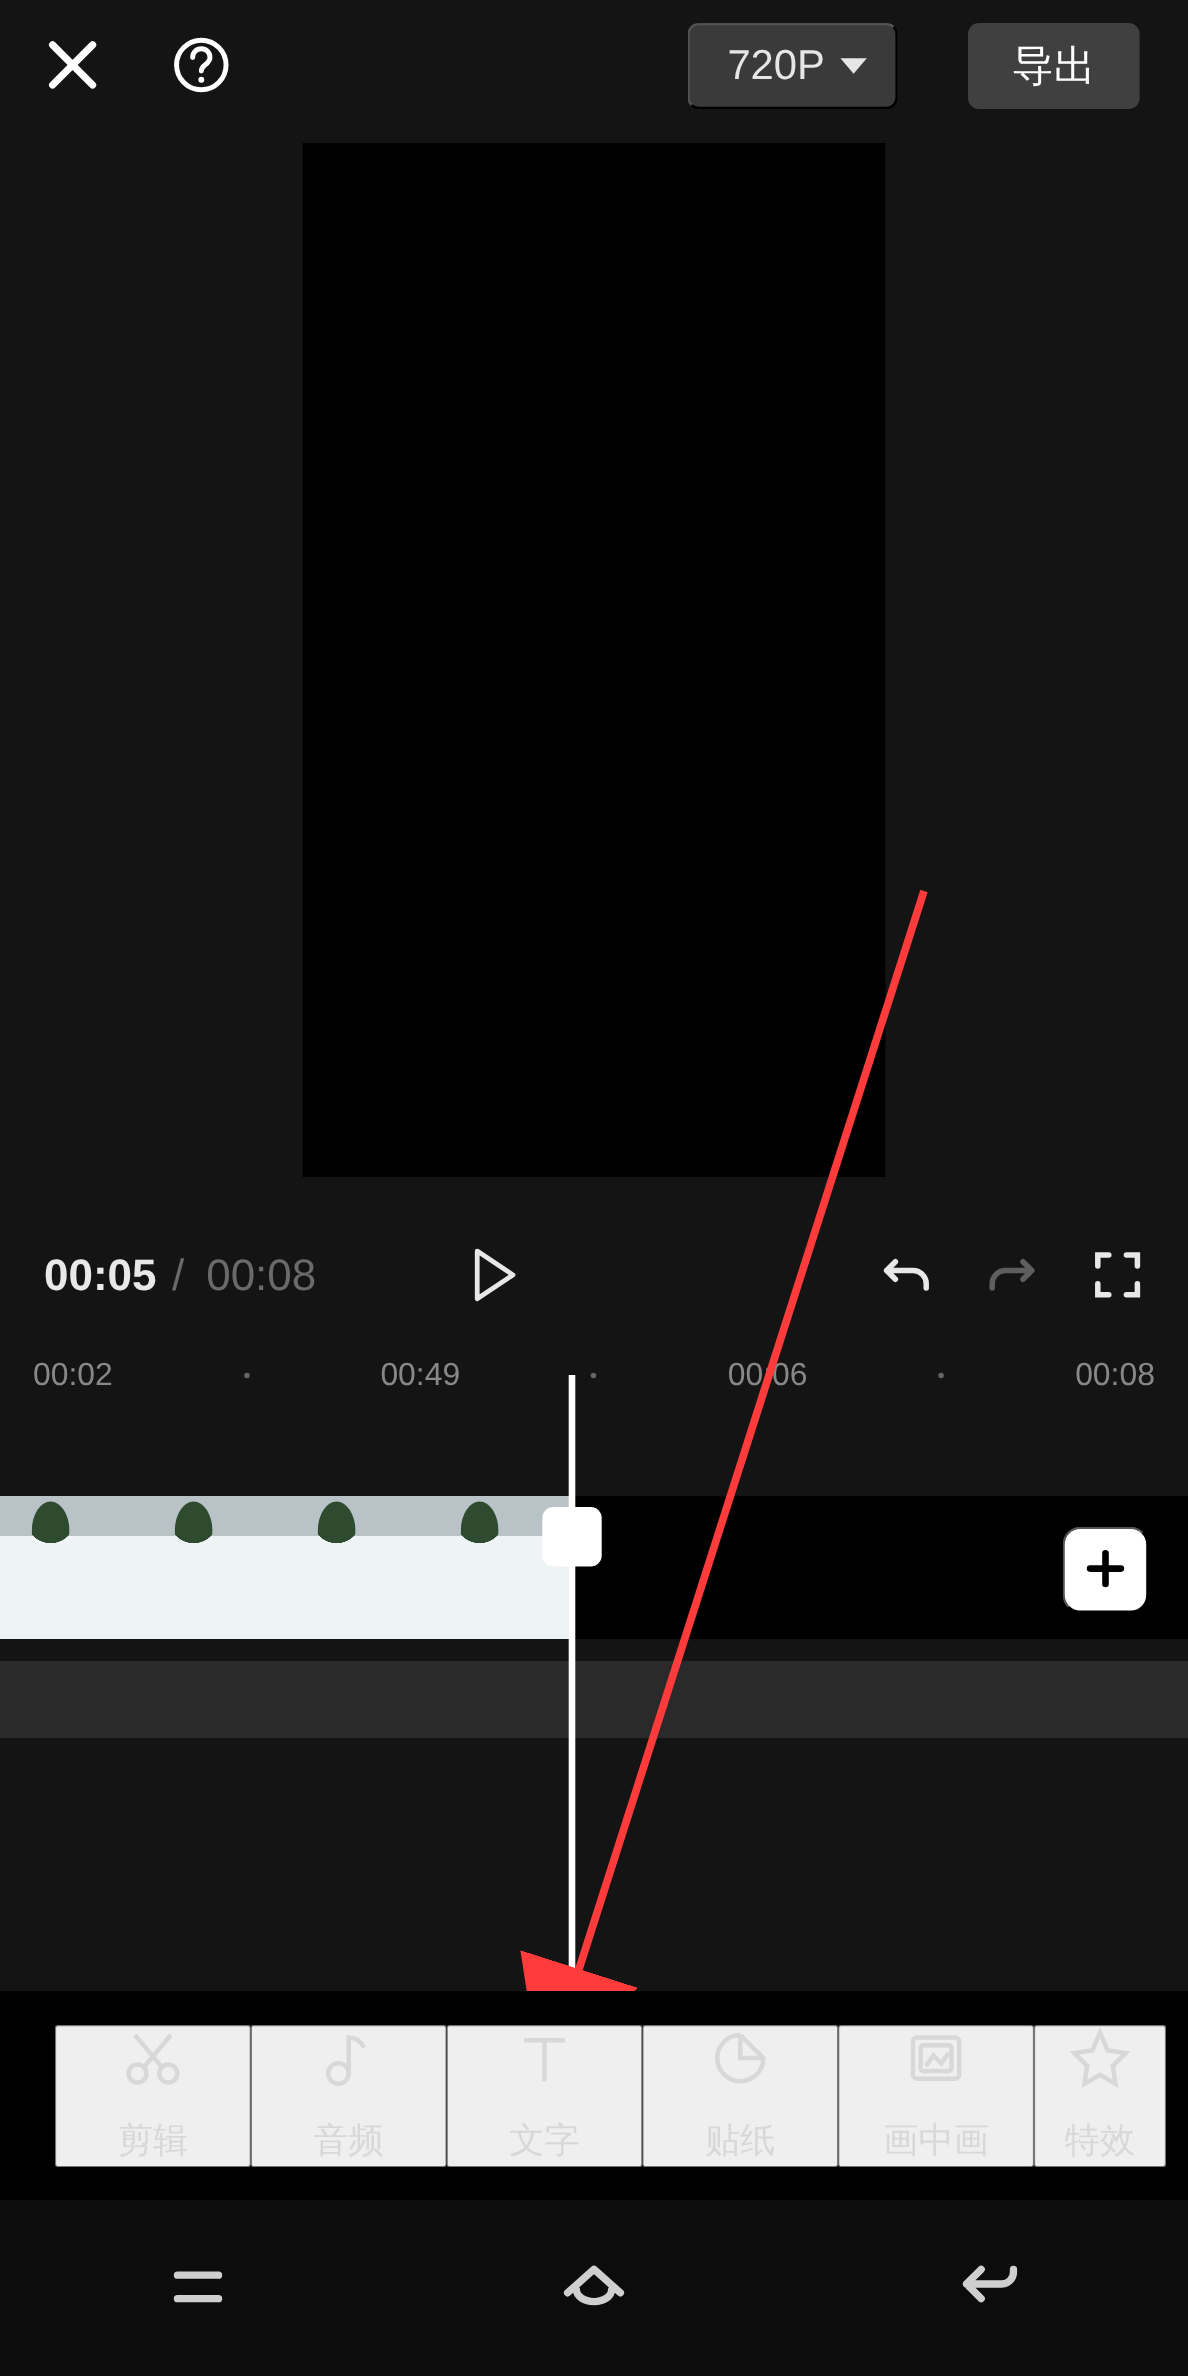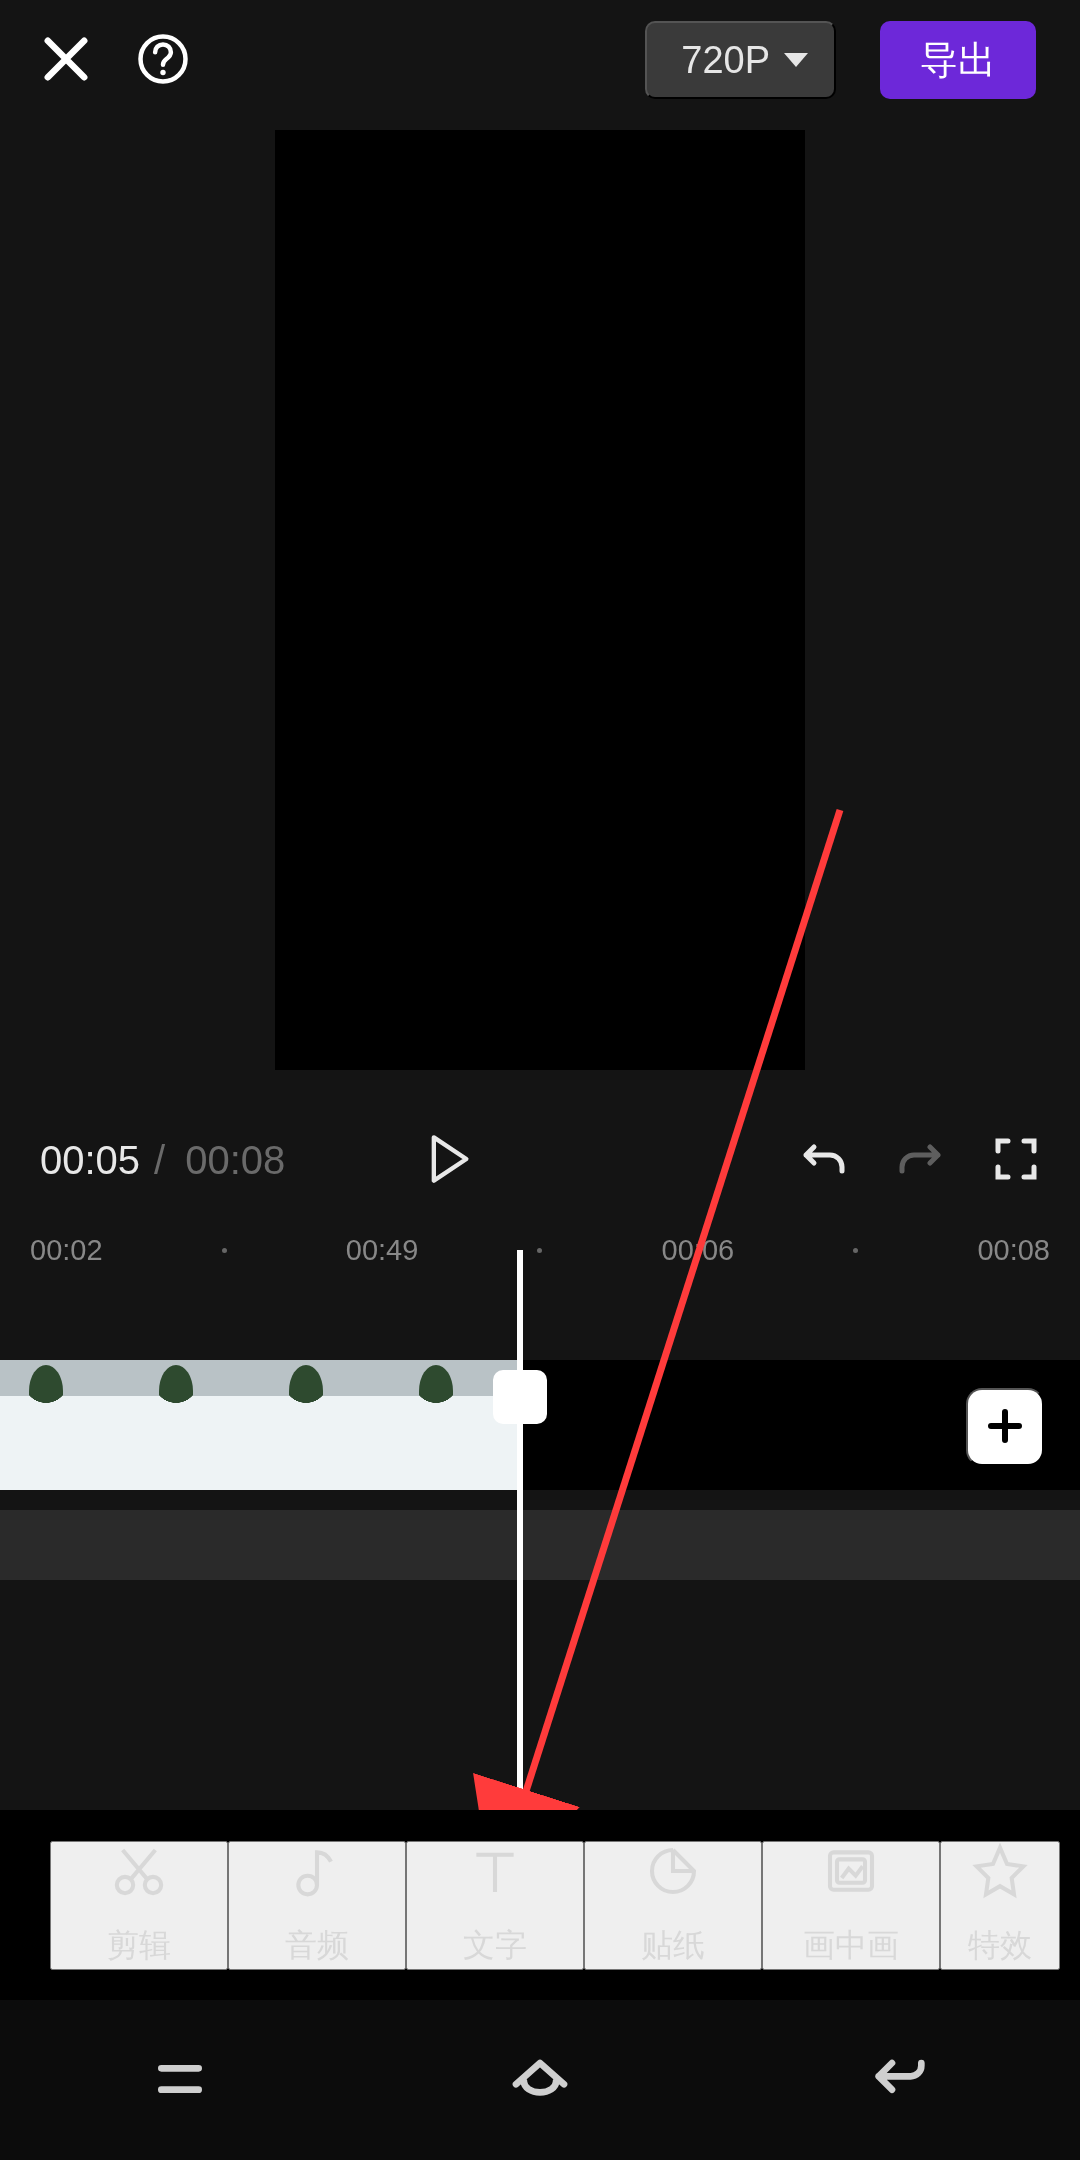--- a/index.html
+++ b/index.html
@@ -1,32 +1,32 @@
 <!DOCTYPE html>
 <html><head>
 <meta charset="utf-8">
 <style>
   * { margin:0; padding:0; box-sizing:border-box; -webkit-user-select:none; user-select:none; }
   html,body { width:1080px; height:2160px; background:#111; font-family:-apple-system,"PingFang SC","Helvetica Neue",Arial,sans-serif; color:#fff; overflow:hidden; }
   .app { width:1080px; height:2160px; position:relative; background:#141414; }
   
-  .top-bar { height:120px; display:flex; align-items:center; padding:0 44px 0 40px; gap:44px; }
+  .top-bar { height:120px; display:flex; align-items:center; padding:0 44px 0 40px; gap:64px; }
   .icon-btn { display:flex; align-items:center; justify-content:center; background:none; border:none; color:#fff; }
   .close-x svg { width:52px; height:52px; stroke:#fff; stroke-width:5; }
   .help-ico svg { width:54px; height:54px; }
   .spacer { flex:1; }
   .res-pill { height:78px; padding:0 26px 0 34px; background:#3a3a3a; border-radius:10px; display:flex; align-items:center; gap:14px; font-size:38px; color:#e6e6e6; }
   .res-pill .caret { width:0; height:0; border-left:12px solid transparent; border-right:12px solid transparent; border-top:14px solid #e6e6e6; }
-  .export-btn { height:78px; padding:12px 40px; background:#6d28d9; border:none; border-radius:10px; color:#fff; font-size:38px;text-align:right; }
+  .export-btn { height:78px; padding:12px 40px; background:#404040; border:none; border-radius:10px; color:#fff; font-size:38px;text-align:right; }
   
   .preview-wrap { height:990px; display:flex; align-items:flex-start; justify-content:center; padding-top:10px; }
   .preview { width:530px; height:940px; background:#000; }
   
   .player-bar { height:100px; display:flex; align-items:center; padding:0 40px; gap:48px; }
-  .time-current { font-size:40px; color:#e8e8e8; }
+  .time-current { font-size:40px; color:#e8e8e8;font-weight:bold; }
   .time-sep { font-size:40px; color:#6a6a6a; margin:0 6px; }
   .time-total { font-size:40px; color:#6a6a6a; }
   .player-bar .spacer2 { flex:1; }
   .play-ico svg, .undo-ico svg, .redo-ico svg, .full-ico svg { width:48px; height:48px; }
   .play-ico svg { width:46px; height:52px; }
   .undo-ico { margin-left:160px; }
   .redo-ico { opacity:.35; }
   
   .ruler { height:80px; display:flex; align-items:center; justify-content:space-between; padding:0 30px; color:#888; font-size:29px; background:#141414; }
   .ruler .dot { width:5px; height:5px; border-radius:50%; background:#666; }

